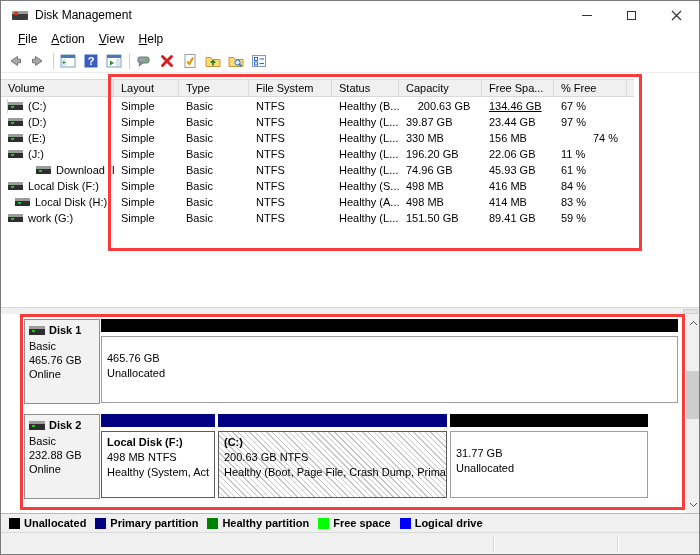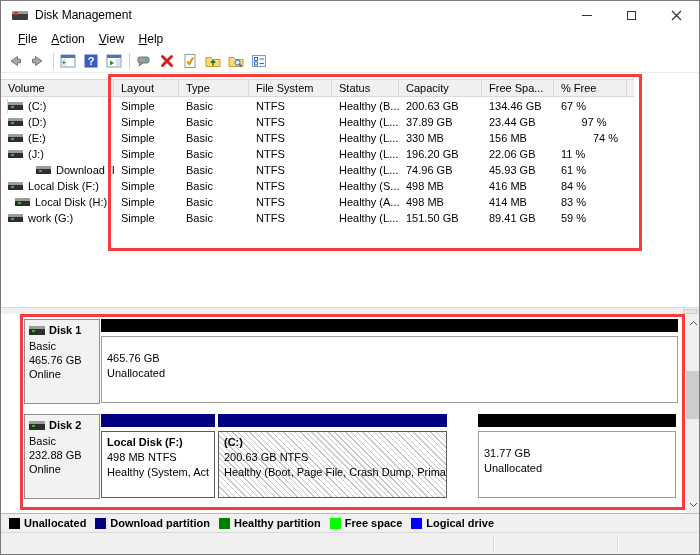--- a/index.html
+++ b/index.html
@@ -204,38 +204,38 @@
           <div class="lcell" style="width: 113px;">
             <span class="vol-cell focused">
               <span class="drive-ico"></span>
               <span>(C:)</span>
             </span>
           </div>
           <div class="lcell" style="width: 65px;">Simple</div>
           <div class="lcell" style="width: 70px;">Basic</div>
           <div class="lcell" style="width: 83px;">NTFS</div>
           <div class="lcell" style="width: 67px;">Healthy (B...</div>
-          <div class="lcell" style="width: 83px;">200.63 GB</div>
-          <div class="lcell" style="width: 72px;">134.46 GB</div>
+          <div class="lcell" style="width: 83px; text-align: center;">200.63 GB</div>
+          <div class="lcell" style="width: 72px; text-decoration: underline;">134.46 GB</div>
           <div class="lcell" style="width: 73px;">67 %</div>
         </div>
         <div class="lrow">
           <div class="lcell" style="width: 113px;">
             <span class="vol-cell">
               <span class="drive-ico"></span>
               <span>(D:)</span>
             </span>
           </div>
           <div class="lcell" style="width: 65px;">Simple</div>
           <div class="lcell" style="width: 70px;">Basic</div>
           <div class="lcell" style="width: 83px;">NTFS</div>
           <div class="lcell" style="width: 67px;">Healthy (L...</div>
-          <div class="lcell" style="width: 83px;">37.89 GB</div>
+          <div class="lcell" style="width: 83px;">39.87 GB</div>
           <div class="lcell" style="width: 72px;">23.44 GB</div>
-          <div class="lcell" style="width: 73px; text-align: center;">97 %</div>
+          <div class="lcell" style="width: 73px;">97 %</div>
         </div>
         <div class="lrow">
           <div class="lcell" style="width: 113px;">
             <span class="vol-cell">
               <span class="drive-ico"></span>
               <span>(E:)</span>
             </span>
           </div>
           <div class="lcell" style="width: 65px;">Simple</div>
           <div class="lcell" style="width: 70px;">Basic</div>
@@ -363,21 +363,21 @@
           </div>
         </div>
         <div class="part" style="left: 217px; top: 100px; width: 229px;">
           <div class="part-band" style="background: rgb(0, 0, 128);"></div>
           <div class="part-box hatched">
             <div class="part-title">(C:)</div>
             <div>200.63 GB NTFS</div>
             <div>Healthy (Boot, Page File, Crash Dump, Prima</div>
           </div>
         </div>
-        <div class="part unalloc" style="left: 449px; top: 100px; width: 198px; margin-left: 28px;">
+        <div class="part unalloc" style="left: 449px; top: 100px; width: 198px;">
           <div class="part-band" style="background: rgb(0, 0, 0);"></div>
           <div class="part-box pad-top">
             <div>31.77 GB</div>
             <div>Unallocated</div>
           </div>
         </div>
       </div>
     <div class="vscroll">
       <div class="sbtn sb-up">
         <svg width="9" height="6">
@@ -396,21 +396,21 @@
   <div class="redbox redbox1"></div>
   <div class="redbox redbox2"></div>
 
   <div class="legendbar">
       <span class="leg-item">
         <span class="leg-swatch" style="background: rgb(0, 0, 0);"></span>
         <span>Unallocated</span>
       </span>
       <span class="leg-item">
         <span class="leg-swatch" style="background: rgb(0, 0, 128);"></span>
-        <span>Download partition</span>
+        <span>Primary partition</span>
       </span>
       <span class="leg-item">
         <span class="leg-swatch" style="background: rgb(0, 128, 0);"></span>
         <span>Healthy partition</span>
       </span>
       <span class="leg-item">
         <span class="leg-swatch" style="background: rgb(0, 255, 0);"></span>
         <span>Free space</span>
       </span>
       <span class="leg-item">

